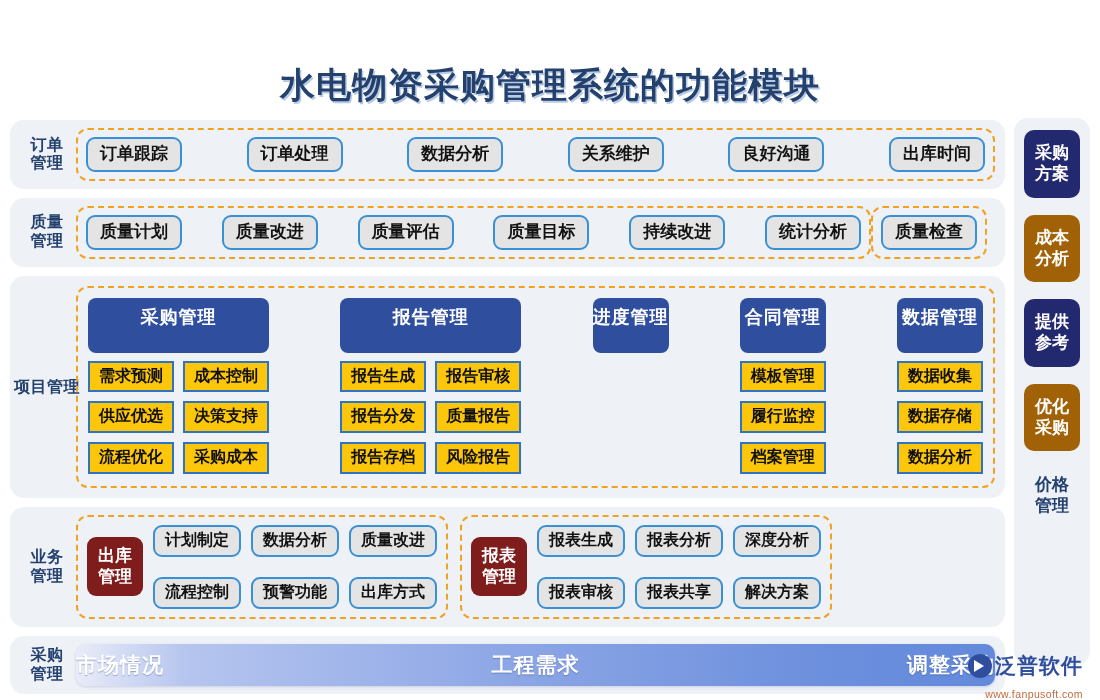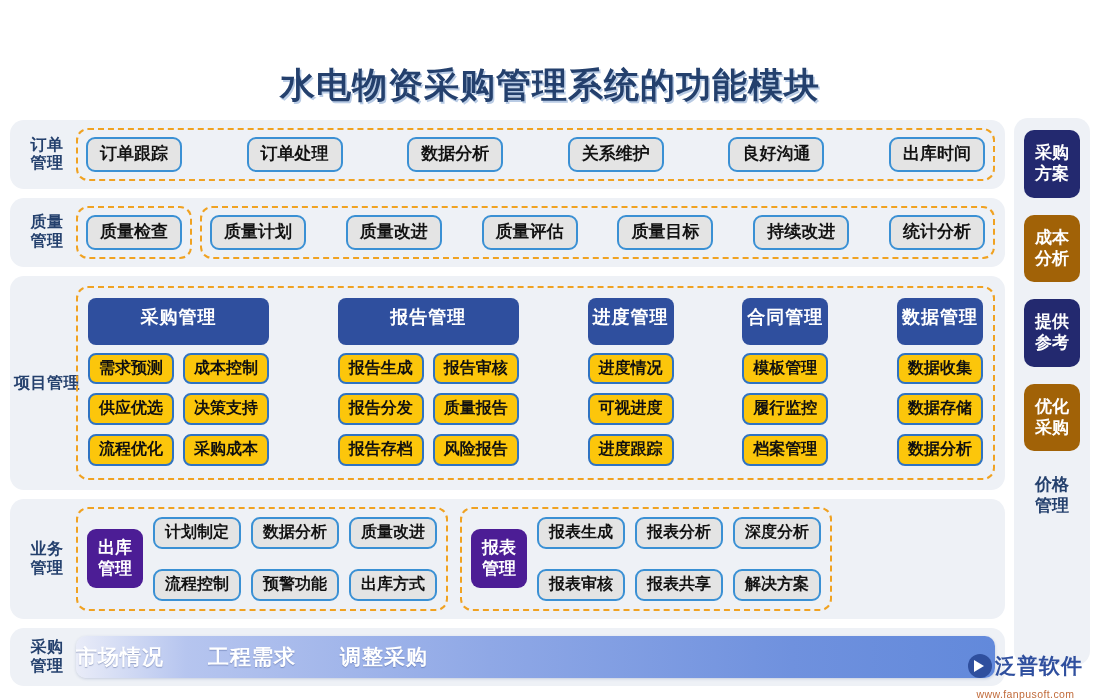--- a/index.html
+++ b/index.html
@@ -71,66 +71,66 @@
     flex: 1;
     display: flex; justify-content: space-between; gap: 10px;
     padding: 10px 10px 12px;
   }
   .col { display: flex; flex-direction: column; align-items: center; }
   .col-head {
     background: #2f4f9e;
     color: #ffffff;
     font-size: 18px; font-weight: bold;
     border-radius: 8px;
-    padding: 7px 0 16px;
+    padding: 7px 0 24px;
     width: 100%;
     text-align: center;
     margin-bottom: 8px;
     letter-spacing: 1px;
   }
   .col-grid { display: flex; gap: 9px; }
   .subcol { display: flex; flex-direction: column; gap: 9px; }
   .ybtn {
     background: #fcc60b;
     border: 2px solid #2f73c2;
-    border-radius: 8px;
+    border-radius: 0;
     color: #101010;
     font-size: 16px; font-weight: bold;
     padding: 5px 9px 6px;
     text-align: center; white-space: nowrap;
     line-height: 1.05;
   }
 
   
   .biz-inner { display: flex; gap: 12px; flex: 1; }
   .biz-group {
     border: 2px dashed #f0a222;
     border-radius: 12px;
     padding: 8px 9px;
     display: flex; align-items: center; gap: 10px;
   }
   .biz-key {
-    background: #4c1d95;
+    background: #7f1d1d;
     color: #fff;
     font-size: 17px; font-weight: bold;
     border-radius: 9px;
     padding: 9px 9px;
     text-align: center; line-height: 1.2;
     min-width: 56px;
   }
   .biz-grid { display: grid; grid-template-columns: repeat(3, auto); gap: 20px 10px; }
   .biz-grid .pill { font-size: 16px; padding: 5px 10px 6px; }
 
   
   .bar {
     flex: 1;
     border-radius: 10px;
     background: linear-gradient(to right, #e9ecf8 0%, #b6c5ef 12%, #8fa8e6 45%, #6f91de 78%, #6289db 100%);
     height: 42px;
-    display: flex; align-items: center; justify-content: flex-start;
+    display: flex; align-items: center; justify-content: space-between;
     gap: 44px;
     box-shadow: 0 1px 3px rgba(60,80,140,.22);
   }
   .bar span {
     color: #ffffff; font-size: 21px; font-weight: bold;
     letter-spacing: 1px;
     text-shadow: 0 1px 1px rgba(40,60,120,.35);
   }
 
   
@@ -150,21 +150,21 @@
     text-align: center; line-height: 1.25;
     padding: 12px 0 13px;
   }
   .side-item.navy { background: #23296f; color: #ffffff; }
   .side-item.gold { background: #a16207; color: #ffffff; }
   .side-item.plain { background: transparent; color: #24406d; padding-top: 6px; }
 
   
   .logo {
     position: absolute; left: 968px; top: 652px;
-    display: flex; flex-direction: column; align-items: center;
+    display: flex; flex-direction: column; align-items: flex-end;
   }
   .logo-top { display: flex; align-items: center; gap: 3px; }
   .logo-mark {
     width: 24px; height: 24px; border-radius: 50%;
     background: #2f4f9e; position: relative; display:inline-block;
   }
   .logo-mark::after {
     content: ""; position: absolute; left: 6px; top: 6px;
     width: 0; height: 0;
     border-left: 10px solid #ffffff;
@@ -196,31 +196,31 @@
         <div class="pill">良好沟通</div>
         <div class="pill">出库时间</div>
       </div>
     </div>
 
     <div class="section">
       <div class="row-label">
         <div>质量</div>
         <div>管理</div>
       </div>
-      <div class="dashed tight" style="margin-right:8px;">
-        <div class="pill">质量检查</div>
-      </div>
       <div class="dashed spread">
         <div class="pill">质量计划</div>
         <div class="pill">质量改进</div>
         <div class="pill">质量评估</div>
         <div class="pill">质量目标</div>
         <div class="pill">持续改进</div>
         <div class="pill">统计分析</div>
       </div>
+      <div class="dashed tight" style="margin-right:8px;">
+        <div class="pill">质量检查</div>
+      </div>
     </div>
 
     <div class="section proj">
       <div class="row-label vertical">
         <div>项</div>
         <div>目</div>
         <div>管</div>
         <div>理</div>
       </div>
       <div class="dashed" style="padding:0;">
@@ -253,27 +253,20 @@
               <div class="subcol">
                 <div class="ybtn">报告审核</div>
                 <div class="ybtn">质量报告</div>
                 <div class="ybtn">风险报告</div>
               </div>
             </div>
           </div>
 
           <div class="col">
             <div class="col-head">进度管理</div>
-            <div class="col-grid">
-              <div class="subcol">
-                <div class="ybtn">进度情况</div>
-                <div class="ybtn">可视进度</div>
-                <div class="ybtn">进度跟踪</div>
-              </div>
-            </div>
           </div>
 
           <div class="col">
             <div class="col-head">合同管理</div>
             <div class="col-grid">
               <div class="subcol">
                 <div class="ybtn">模板管理</div>
                 <div class="ybtn">履行监控</div>
                 <div class="ybtn">档案管理</div>
               </div>

